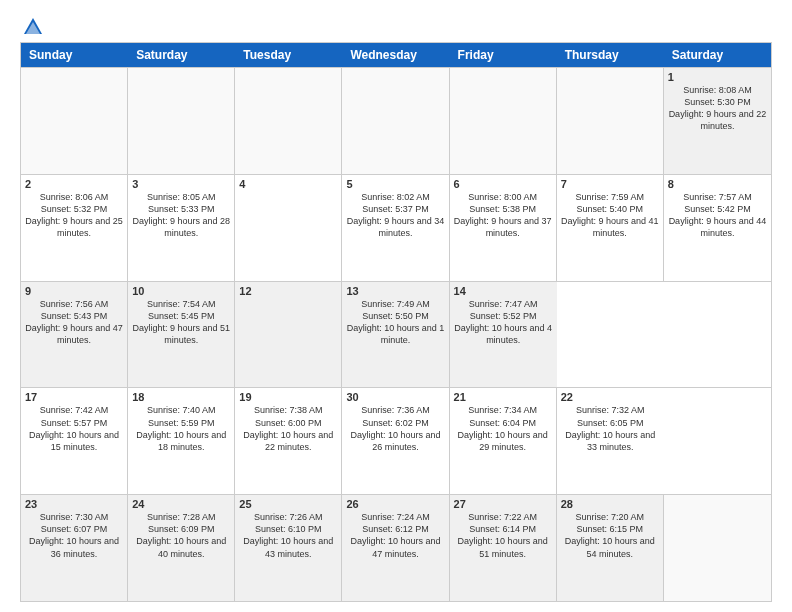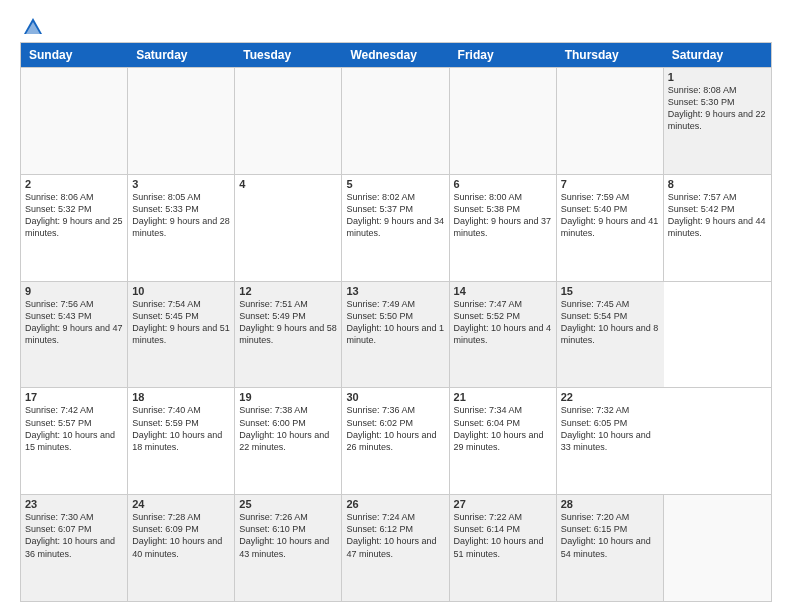--- a/index.html
+++ b/index.html
@@ -91,20 +91,21 @@
     .day-num {
       font-size: 11px;
       font-weight: bold;
       display: block;
       margin-bottom: 1px;
     }
     .day-info {
       font-size: 9px;
       line-height: 1.35;
       color: #333;
+      text-align: center;
     }
   </style>
 </head>
 <body>
 
 <div class="page">
   <div class="header">
     <div class="logo">
       <div style="display:flex;align-items:center;gap:2px;">
         <span style="font-size:22px;font-weight:bold;color:#333;"></span>
@@ -196,41 +197,32 @@
 Daylight: 9 hours and 47 minutes.</div>
           </div>
           <div class="cal-cell shaded">
             <span class="day-num">10</span>
             <div class="day-info">Sunrise: 7:54 AM
 Sunset: 5:45 PM
 Daylight: 9 hours and 51 minutes.</div>
           </div>
           <div class="cal-cell shaded">
             <span class="day-num">12</span>
-            <div class="day-info">Sunrise: 7:51 AM
-Sunset: 5:49 PM
-Daylight: 9 hours and 58 minutes.</div>
           </div>
           <div class="cal-cell shaded">
             <span class="day-num">13</span>
             <div class="day-info">Sunrise: 7:49 AM
 Sunset: 5:50 PM
 Daylight: 10 hours and 1 minute.</div>
           </div>
           <div class="cal-cell shaded">
             <span class="day-num">14</span>
             <div class="day-info">Sunrise: 7:47 AM
 Sunset: 5:52 PM
 Daylight: 10 hours and 4 minutes.</div>
-          </div>
-          <div class="cal-cell shaded">
-            <span class="day-num">15</span>
-            <div class="day-info">Sunrise: 7:45 AM
-Sunset: 5:54 PM
-Daylight: 10 hours and 8 minutes.</div>
           </div>
         </div>
         <div class="cal-row">
           <div class="cal-cell">
             <span class="day-num">17</span>
             <div class="day-info">Sunrise: 7:42 AM
 Sunset: 5:57 PM
 Daylight: 10 hours and 15 minutes.</div>
           </div>
           <div class="cal-cell">

